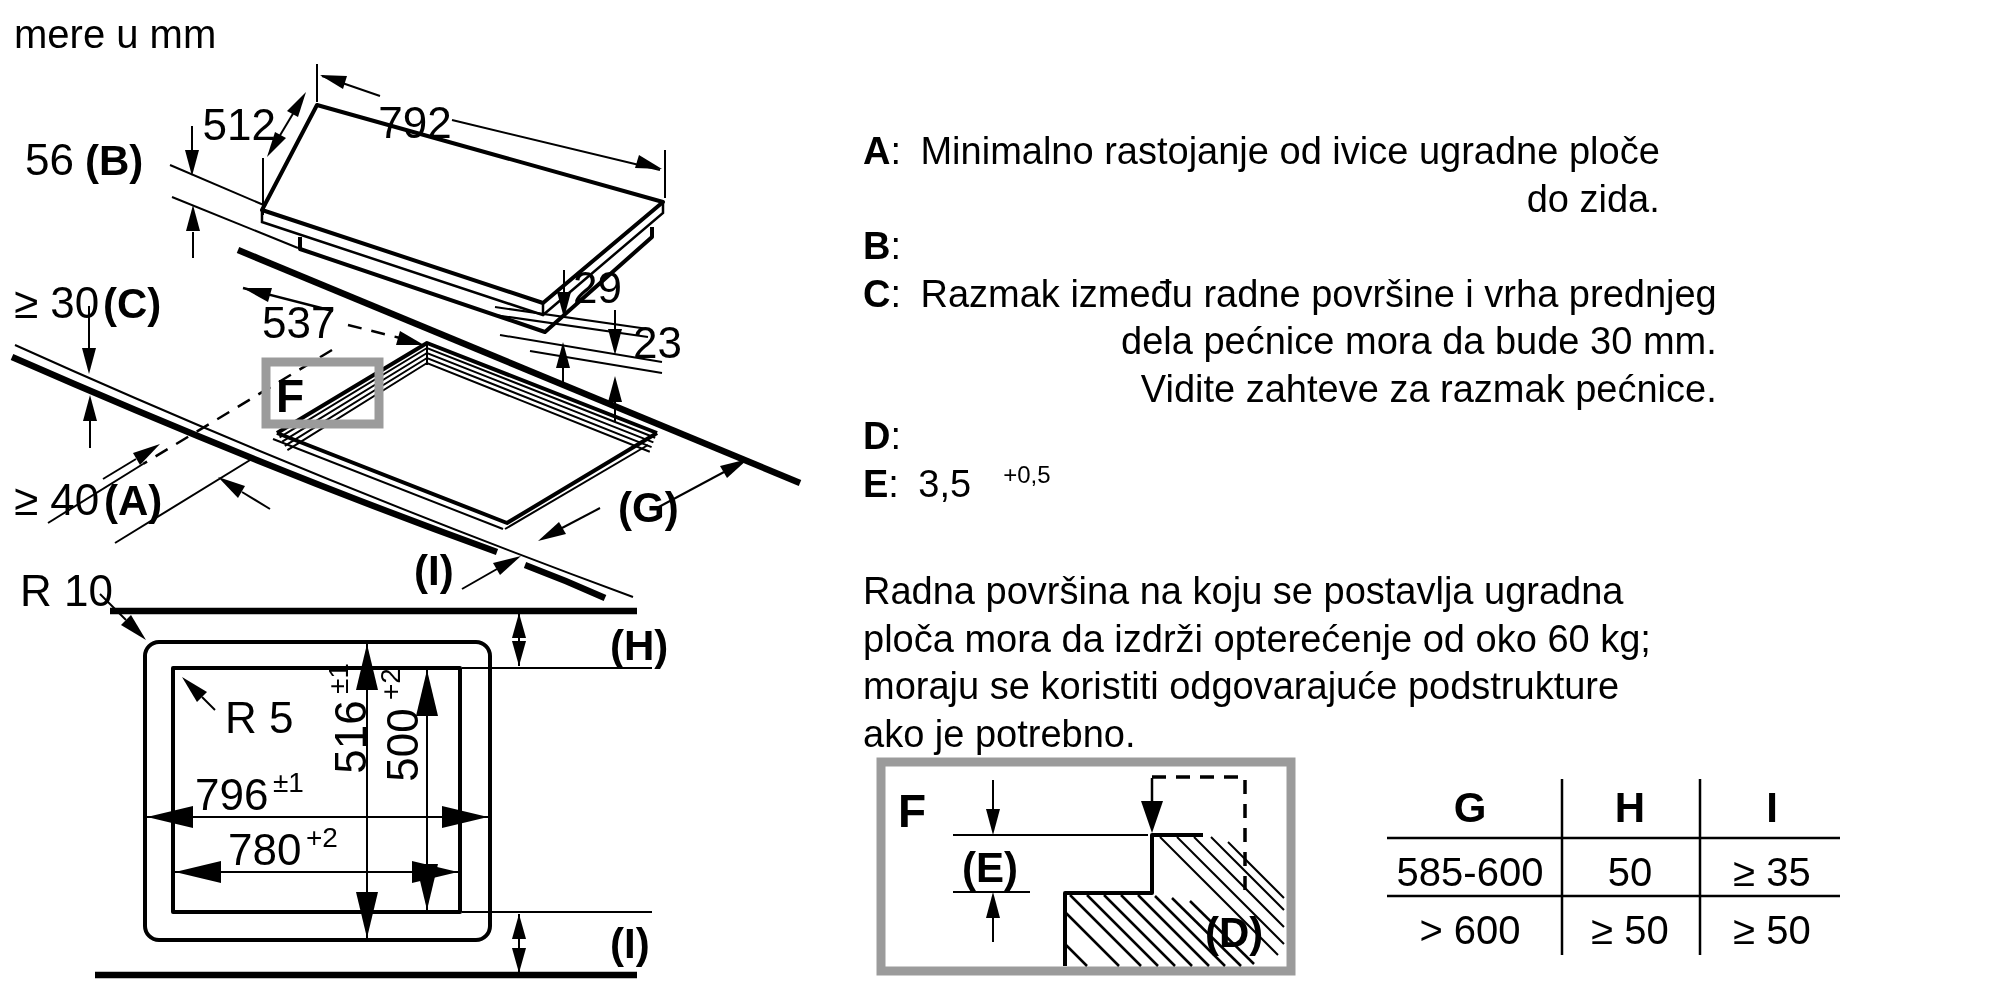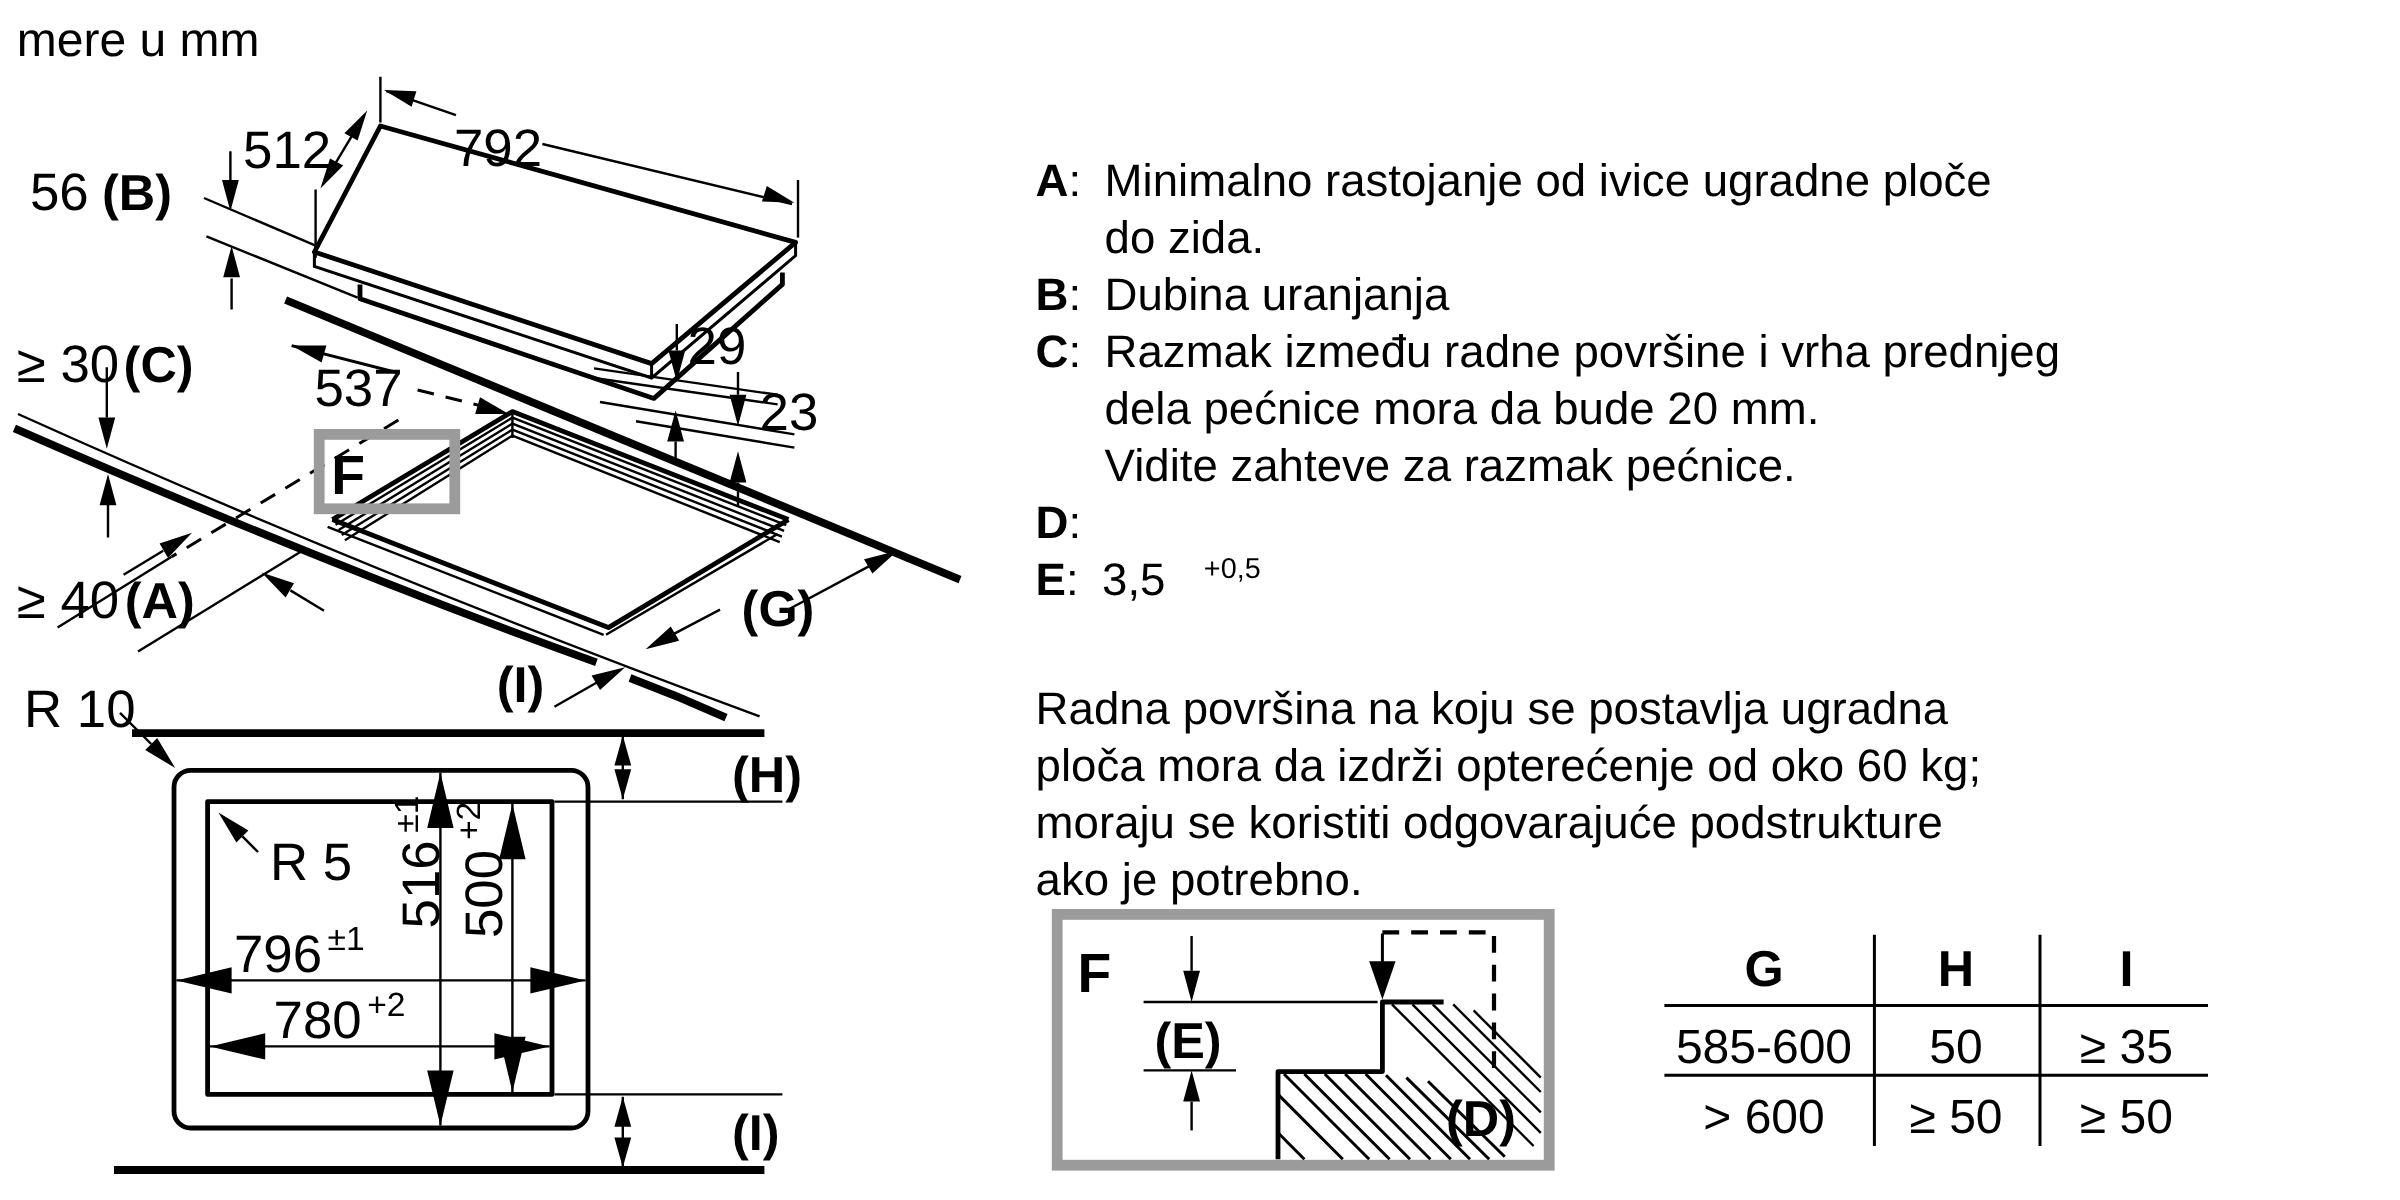--- a/index.html
+++ b/index.html
@@ -5,21 +5,21 @@
   html,body{margin:0;padding:0;background:#fff;}
   #page{position:relative;width:1892px;height:1000px;background:#fff;overflow:hidden;
         font-family:"Liberation Sans",sans-serif;color:#000;}
   #gfx{position:absolute;left:0;top:0;}
   .hdr{position:absolute;left:14px;top:12px;font-size:40px;}
   
   .legend{position:absolute;left:863px;top:128px;font-size:38px;line-height:47.5px;}
   .lrow{display:flex;}
   .lkey{font-weight:bold;}
   .lsep{width:30px;}
-  .ltxt{white-space:pre-line;}
+  .ltxt{white-space:pre-line;text-align:right;}
   sup.tol{font-size:24px;vertical-align:super;line-height:0;margin-left:32px;}
   .note{position:absolute;left:863px;top:568px;font-size:38px;line-height:47.5px;white-space:pre-line;}
   
   .ln{stroke:#000;fill:none;}
   .w2{stroke-width:2px;}
   .w25{stroke-width:2.5px;}
   .w4{stroke-width:4px;stroke-linejoin:round;}
   .w65{stroke-width:6.5px;}
   .ah{fill:#000;stroke:none;}
   .gray{stroke:#9b9b9b;fill:none;}
@@ -278,27 +278,26 @@
   <div class="legend">
     <div class="lrow">
       <span class="lkey">A</span>
       <span class="lsep">:</span>
       <span class="ltxt">Minimalno rastojanje od ivice ugradne ploče
 do zida.</span>
     </div>
     <div class="lrow">
       <span class="lkey">B</span>
       <span class="lsep">:</span>
-      <span class="ltxt">Dubina uranjanja</span>
     </div>
     <div class="lrow">
       <span class="lkey">C</span>
       <span class="lsep">:</span>
       <span class="ltxt">Razmak između radne površine i vrha prednjeg
-dela pećnice mora da bude 20 mm.
+dela pećnice mora da bude 30 mm.
 Vidite zahteve za razmak pećnice.</span>
     </div>
     <div class="lrow">
       <span class="lkey">D</span>
       <span class="lsep">:</span>
     </div>
     <div class="lrow">
       <span class="lkey">E</span>
       <span class="lsep">:</span>
       <span class="ltxt"><span>3,5</span><sup class="tol">+0,5</sup></span>

